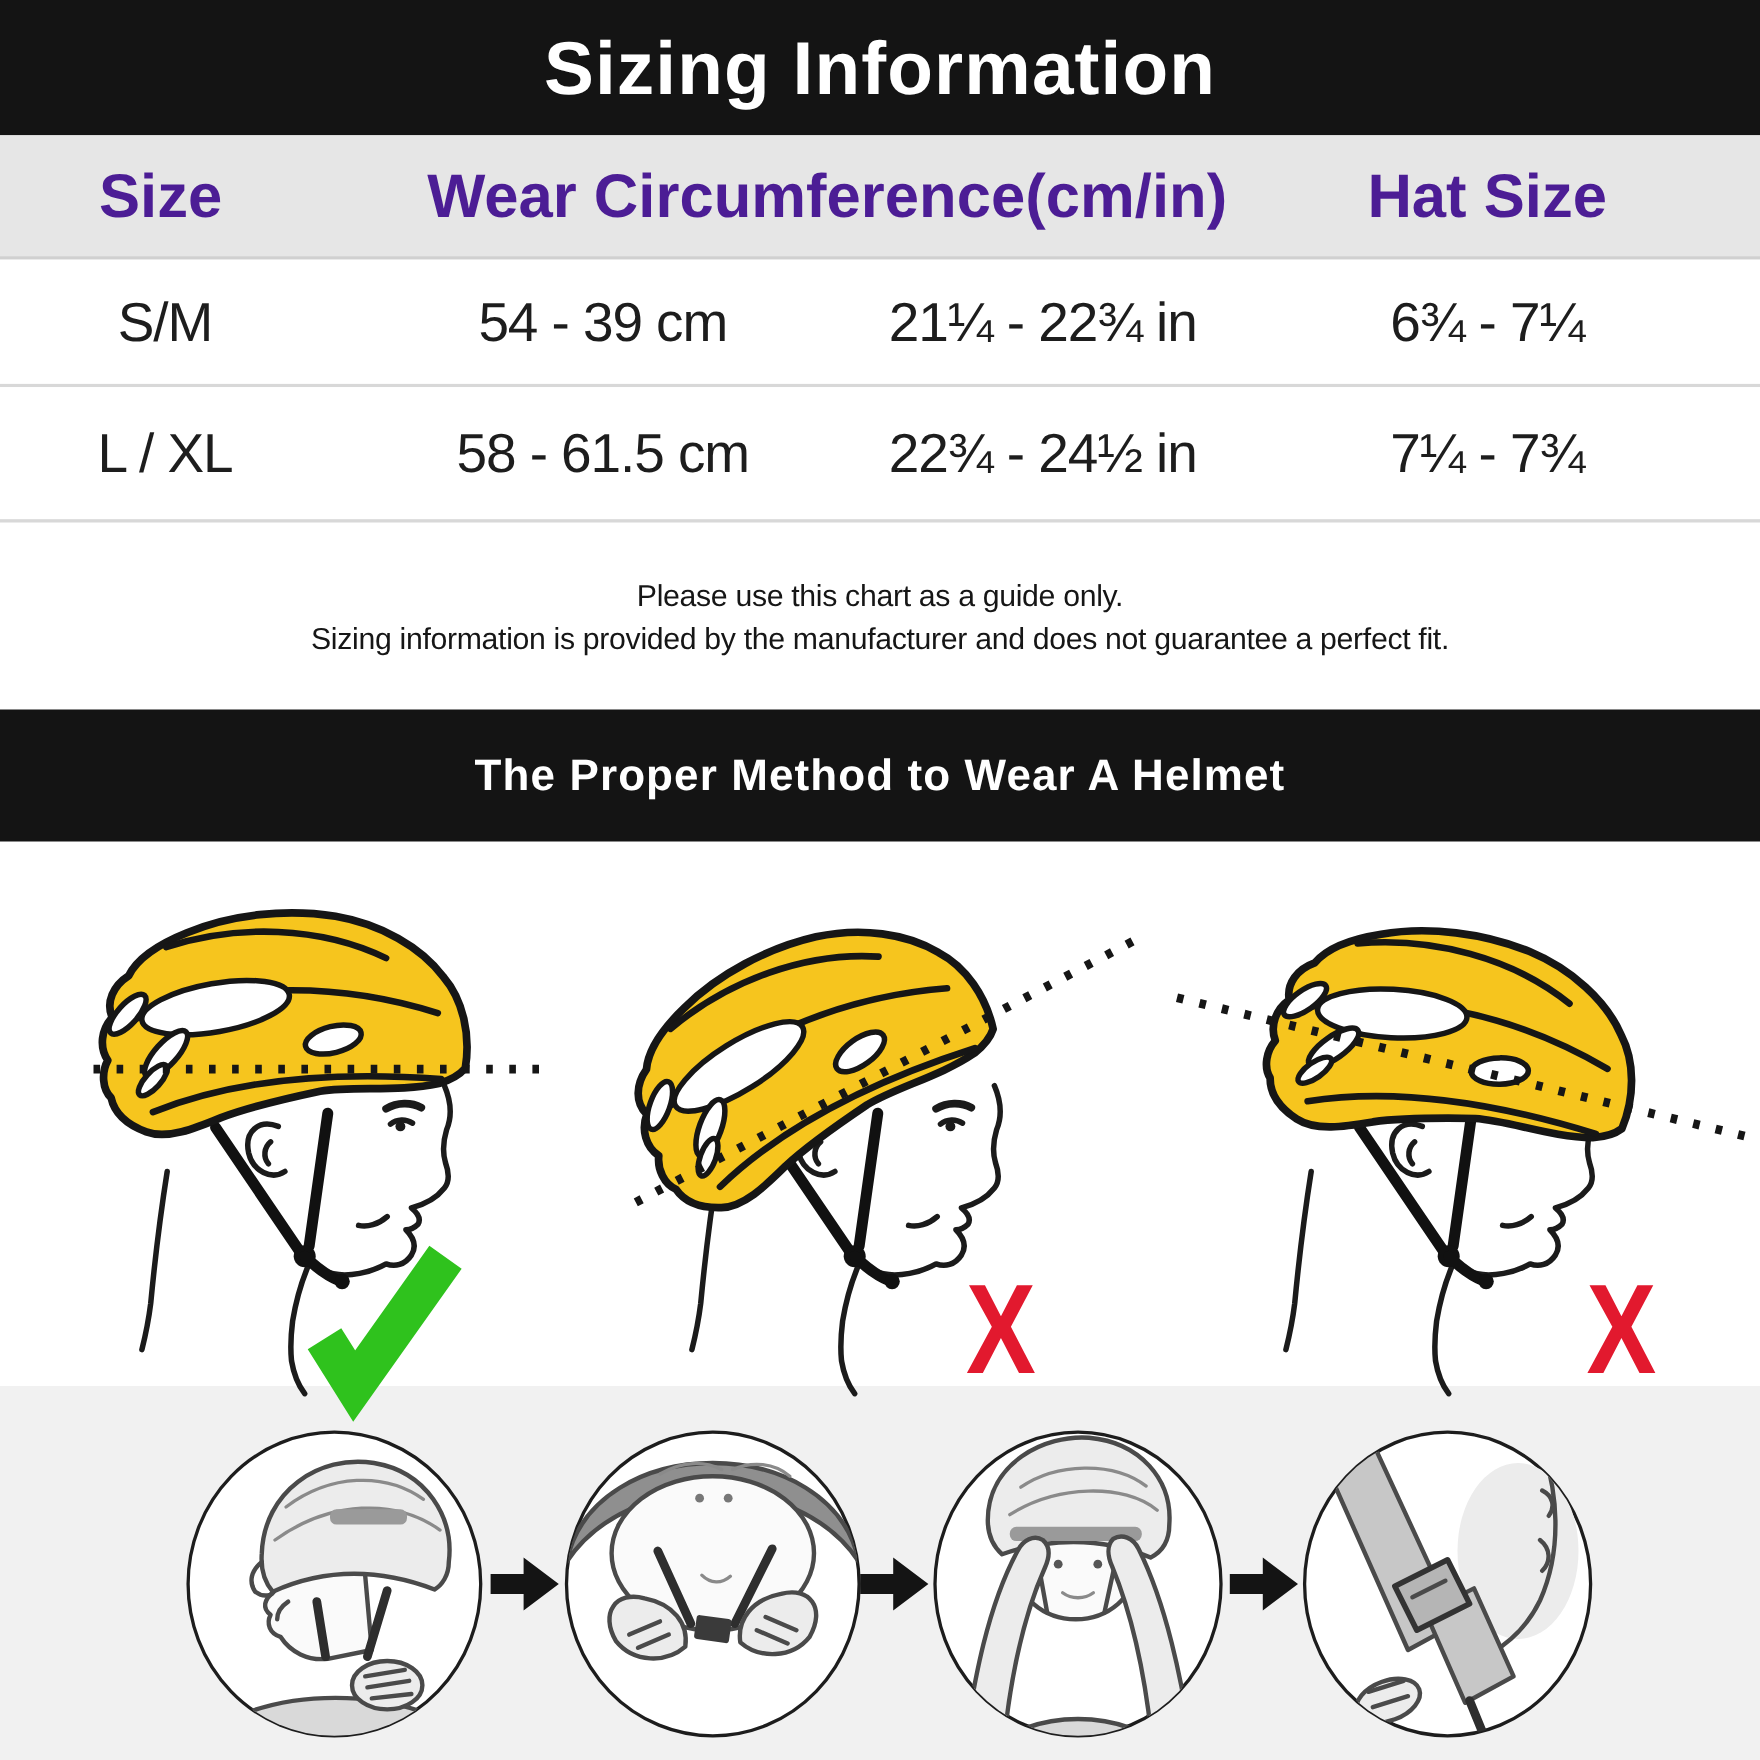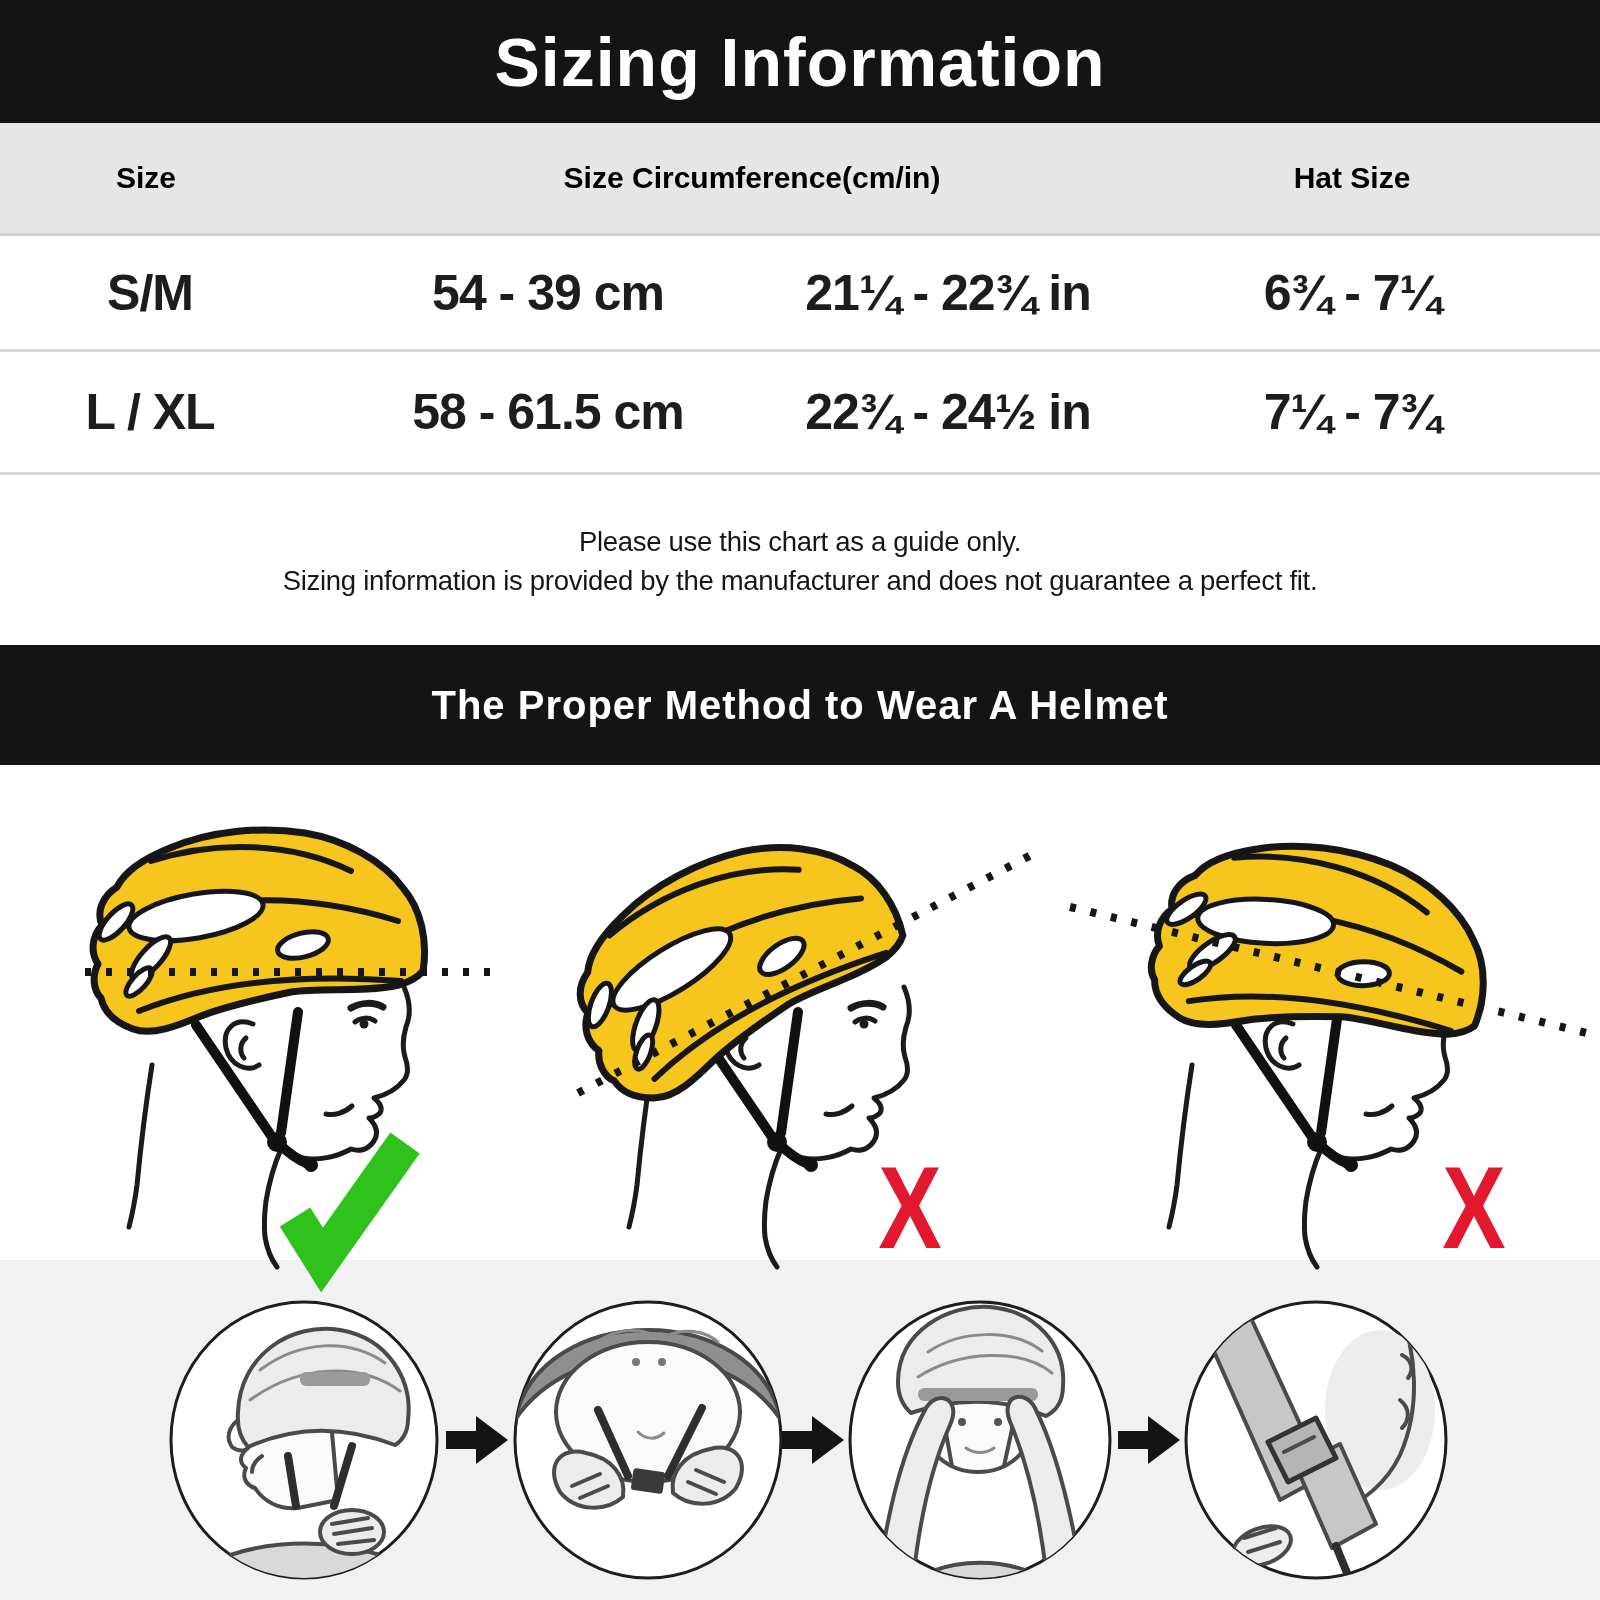--- a/index.html
+++ b/index.html
@@ -15,28 +15,28 @@
           display:flex;align-items:center;justify-content:center;}
   .banner1{top:0;height:123px;}
   .banner2{top:645px;height:120px;}
   .banner h1{margin:0;color:var(--banner-text);font-weight:bold;letter-spacing:1px;}
   .banner1 h1{font-size:68px;}
   .banner2 h1{font-size:40px;}
 
   .thead{position:absolute;top:123px;left:0;width:1600px;height:110px;background:var(--header-bg);
          border-bottom:3px solid #d0d0d0;}
   .thead span{position:absolute;top:50%;transform:translate(-50%,-50%);
-              font-size:30px;font-weight:bold;color:#000000;white-space:nowrap;}
+              font-size:56px;font-weight:bold;color:#4c1d95;white-space:nowrap;}
   .h-size{left:146px;} .h-circ{left:752px;} .h-hat{left:1352px;text-align:right;}
 
   .trow{position:absolute;left:0;width:1600px;border-bottom:3px solid var(--divider);background:#fff;}
   .trow1{top:236px;height:113px;}
   .trow2{top:352px;height:120px;}
   .trow span{position:absolute;top:50%;transform:translate(-50%,-50%);
-             font-size:50px;font-weight:bold;color:#1d1d1d;letter-spacing:-1px;white-space:nowrap;text-align:right;}
+             font-size:50px;font-weight:normal;color:#1d1d1d;letter-spacing:-1px;white-space:nowrap;text-align:right;}
   .c-size{left:150px;} .c-cm{left:548px;} .c-in{left:948px;} .c-hat{left:1352px;}
 
   .disclaimer{position:absolute;top:522px;left:75px;width:1450px;text-align:center;
               font-size:27.5px;line-height:39px;color:#161616;letter-spacing:-0.3px;}
 
   .figures{position:absolute;top:765px;left:0;width:1600px;height:500px;z-index:2;overflow:visible;}
   .figures svg{overflow:visible;display:block;}
 
   .panel{position:absolute;top:1260px;left:0;width:1600px;height:340px;background:var(--panel-bg);z-index:1;}
   .panel svg{display:block;}
@@ -65,21 +65,21 @@
 <body>
 
 <div class="stage">
 
   <div class="banner banner1">
     <h1>Sizing Information</h1>
   </div>
 
   <div class="thead">
     <span class="h-size">Size</span>
-    <span class="h-circ">Size Circumference(cm/in)</span>
+    <span class="h-circ">Wear Circumference(cm/in)</span>
     <span class="h-hat">Hat Size</span>
   </div>
 
   <div class="trow trow1">
     <span class="c-size">S/M</span>
     <span class="c-cm">54 - 39 cm</span>
     <span class="c-in">21¼ - 22¾ in</span>
     <span class="c-hat">6¾ - 7¼</span>
   </div>
   <div class="trow trow2">

